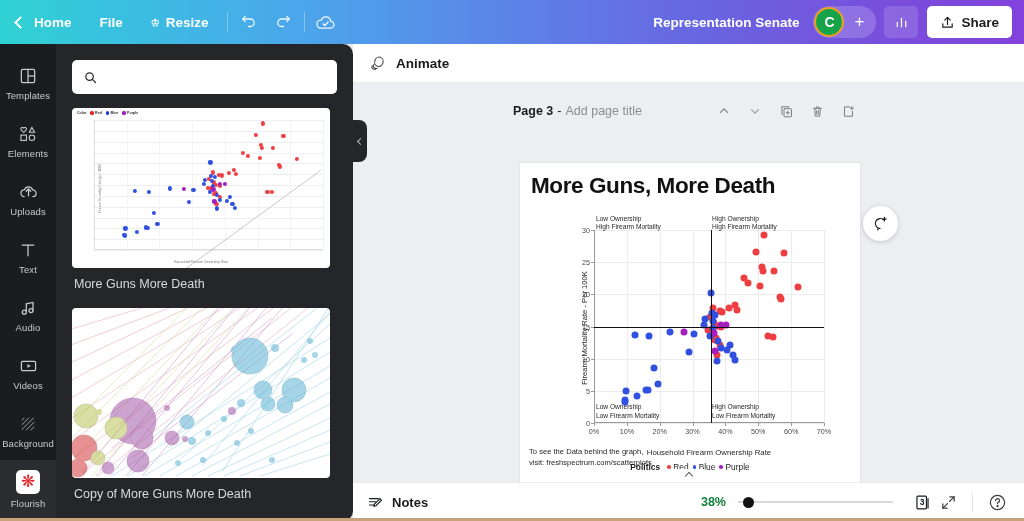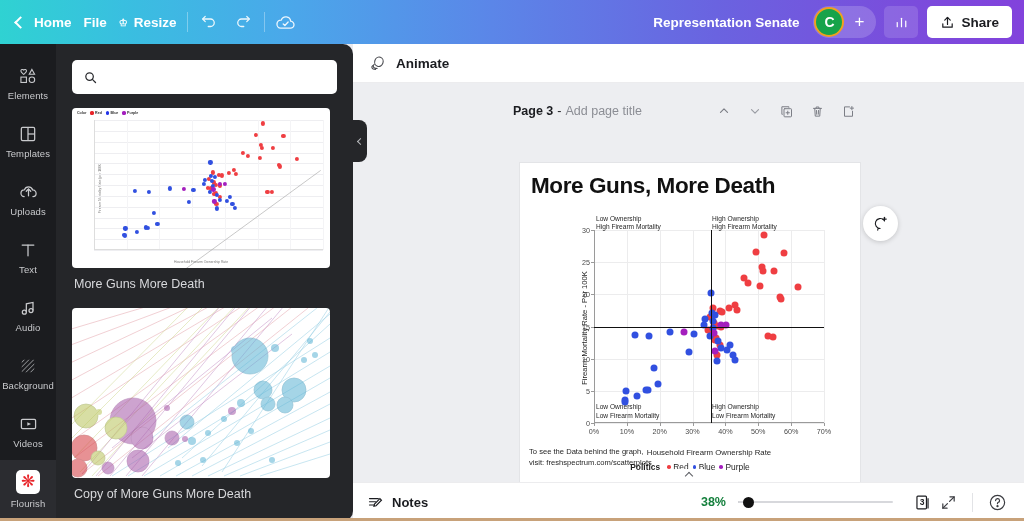--- a/index.html
+++ b/index.html
@@ -13,21 +13,21 @@
 
   
   .topbar {
     position: absolute; left:0; top:0; width:1024px; height:44px;
     background: linear-gradient(90deg, #2fd2d2 0%, #39bfe0 12%, #4aa8ea 28%, #5b86e8 48%, #6a63e0 70%, #7a4ddc 88%, #8242dc 100%);
     display:flex; align-items:center; color:#fff;
   }
   .tb-left { display:flex; align-items:center; height:44px; }
   .tb-item {
     display:flex; align-items:center; gap:6px;
-    height:44px; padding:0 6px;
+    height:44px; padding:0 14px;
     font-size:13.5px; font-weight:600; color:#fff; cursor:pointer;
     white-space:nowrap;
   }
   .tb-item.first { padding-left:16px; }
   .chev-left { width:9px; height:9px; border-left:2px solid #fff; border-bottom:2px solid #fff; transform:rotate(45deg); margin-right:3px; }
   .crown { font-size:10px; opacity:.95; }
   .tb-sep { width:1px; height:20px; background:rgba(255,255,255,.33); margin:0 4px; }
   .icon-btn { width:34px; height:34px; display:flex; align-items:center; justify-content:center; border-radius:5px; cursor:pointer; opacity:.9; }
   .icon-btn svg { display:block; }
   .tb-spacer { flex:1 1 auto; }
@@ -268,39 +268,39 @@
           <polyline points="7.6 8.2 12 3.8 16.4 8.2"></polyline>
           <path d="M4.5 14v5.5h15V14"></path>
       </svg>
       <span>Share</span>
     </div>
   </div>
 
   <div class="rail">
 
     <div class="rail-item">
+      <svg width="20" height="20" viewBox="0 0 24 24" fill="none" stroke="#c9cacd" stroke-width="1.5">
+        <rect x="4" y="4" width="16" height="16" rx="1.6"></rect>
+          <line x1="12" y1="4" x2="12" y2="20"></line>
+          <line x1="12" y1="12" x2="20" y2="12"></line>
+      </svg>
+      <span class="lbl">Templates</span>
+    </div>
+
+    <div class="rail-item">
       <svg width="22" height="20" viewBox="0 0 28 24" fill="none" stroke="#c9cacd" stroke-width="1.4">
         <path d="M8.5 4.4c-1.3-1.4-3.6-.5-3.6 1.3 0 1.7 2.3 3.2 3.6 4.2 1.3-1 3.6-2.5 3.6-4.2 0-1.8-2.3-2.7-3.6-1.3z"></path>
         <path d="M19 3.6l3.4 6.2h-6.8z"></path>
         <rect x="5" y="13.4" width="7" height="6.8"></rect>
         <circle cx="19" cy="16.8" r="3.5"></circle>
       </svg>
       <span class="lbl">Elements</span>
     </div>
 
     <div class="rail-item">
-      <svg width="20" height="20" viewBox="0 0 24 24" fill="none" stroke="#c9cacd" stroke-width="1.5">
-        <rect x="4" y="4" width="16" height="16" rx="1.6"></rect>
-          <line x1="12" y1="4" x2="12" y2="20"></line>
-          <line x1="12" y1="12" x2="20" y2="12"></line>
-      </svg>
-      <span class="lbl">Templates</span>
-    </div>
-
-    <div class="rail-item">
       <svg width="21" height="20" viewBox="0 0 24 24" fill="none" stroke="#c9cacd" stroke-width="1.5" stroke-linecap="round" stroke-linejoin="round">
         <path d="M6.8 17.5a4 4 0 0 1 .3-8A5.2 5.2 0 0 1 17 9.6a3.9 3.9 0 0 1 .3 7.9"></path>
         <line x1="12" y1="16.5" x2="12" y2="8.6"></line>
           <polyline points="9.3 11.1 12 8.4 14.7 11.1"></polyline>
       </svg>
       <span class="lbl">Uploads</span>
     </div>
 
     <div class="rail-item">
       <svg width="20" height="20" viewBox="0 0 24 24" fill="none" stroke="#c9cacd" stroke-width="1.5" stroke-linecap="round">
@@ -310,40 +310,40 @@
       <span class="lbl">Text</span>
     </div>
 
     <div class="rail-item">
       <svg width="20" height="20" viewBox="0 0 24 24" fill="none" stroke="#c9cacd" stroke-width="1.5">
         <path d="M10 17V7l8-1.6V15"></path>
           <circle cx="7.6" cy="17" r="2.4"></circle>
           <circle cx="15.6" cy="15" r="2.4"></circle>
       </svg>
       <span class="lbl">Audio</span>
+    </div>
+
+    <div class="rail-item">
+      <svg width="21" height="20" viewBox="0 0 24 24" fill="none" stroke="#c9cacd" stroke-width="1.5">
+        <rect x="3.5" y="6.5" width="17" height="11" rx="1.3"></rect>
+          <polygon points="10.6,9.8 15,12 10.6,14.2" fill="#c9cacd" stroke="none"></polygon>
+      </svg>
+      <span class="lbl">Videos</span>
     </div>
 
     <div class="rail-item">
       <svg width="20" height="20" viewBox="0 0 24 24">
         <defs>
             <pattern id="hatch" width="4" height="4" patternUnits="userSpaceOnUse" patternTransform="rotate(45)">
           <line x1="0" y1="0" x2="0" y2="4" stroke="#c9cacd" stroke-width="1.3"></line>
             </pattern>
           </defs>
         <rect x="4.5" y="4.5" width="15" height="15" fill="url(#hatch)"></rect>
       </svg>
       <span class="lbl">Background</span>
-    </div>
-
-    <div class="rail-item">
-      <svg width="21" height="20" viewBox="0 0 24 24" fill="none" stroke="#c9cacd" stroke-width="1.5">
-        <rect x="3.5" y="6.5" width="17" height="11" rx="1.3"></rect>
-          <polygon points="10.6,9.8 15,12 10.6,14.2" fill="#c9cacd" stroke="none"></polygon>
-      </svg>
-      <span class="lbl">Videos</span>
     </div>
 
     <div class="rail-item active">
       <span class="flourish-ico">❋</span>
       <span class="lbl">Flourish</span>
     </div>
   </div>
 
   <div class="panel">
 

